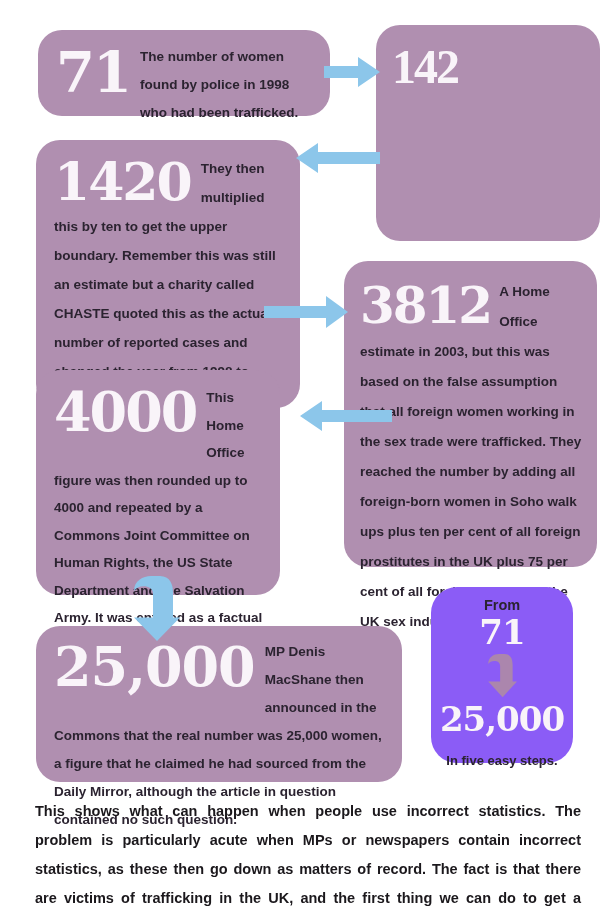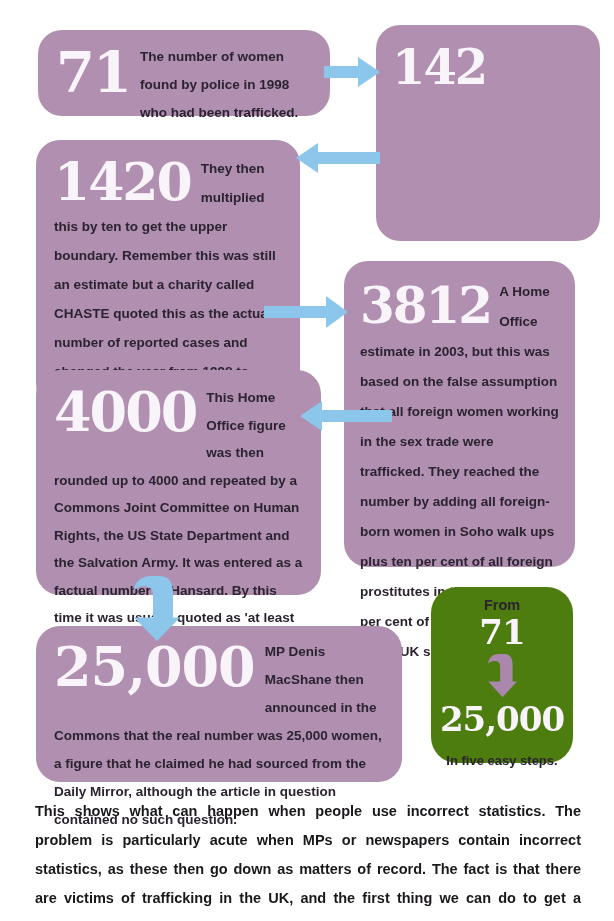--- a/index.html
+++ b/index.html
@@ -15,33 +15,33 @@
     float:left;font-family:"DejaVu Serif",serif;font-weight:bold;
     color:#f9f4f9;letter-spacing:-2px;margin-right:10px;
   }
   .txt{font-weight:bold;color:#2b2330;}
   .arrow{position:absolute;}
   .arrow svg{display:block;width:100%;height:100%;}
   
   #box-71   {left:38px; top:30px;  width:292px;height:86px; padding:13px 14px 10px 18px;font-size:13.5px;line-height:28px;}
   #box-71 .num{font-size:56px;line-height:58px;}
   #box-142  {left:376px;top:25px;  width:224px;height:216px;padding:14px 14px 10px 16px;font-size:13.5px;line-height:29px;}
-  #box-142 .num{font-size:48px;line-height:56px;margin-right:1px;}
+  #box-142 .num{font-size:48px;line-height:56px;margin-right:1px;font-family:Liberation Serif, serif;}
   #box-1420 {left:36px; top:140px; width:264px;height:268px;padding:14px 14px 10px 18px;font-size:13.5px;line-height:29px;}
   #box-1420 .num{font-size:52px;line-height:56px;}
-  #box-3812 {left:344px;top:261px; width:231px;height:306px;padding:16px 14px 10px 16px;font-size:13.5px;line-height:30px;}
+  #box-3812 {left:344px;top:261px; width:253px;height:306px;padding:16px 14px 10px 16px;font-size:13.5px;line-height:30px;}
   #box-3812 .num{font-size:50px;line-height:58px;margin-right:8px;}
-  #box-4000 {left:36px; top:370px; width:285px;height:225px;padding:14px 14px 10px 18px;font-size:13.5px;line-height:27.5px;}
+  #box-4000 {left:36px; top:370px; width:244px;height:225px;padding:14px 14px 10px 18px;font-size:13.5px;line-height:27.5px;}
   #box-4000 .num{font-size:54px;line-height:56px;}
   #box-25000{left:36px; top:626px; width:366px;height:156px;padding:12px 14px 10px 18px;font-size:13.5px;line-height:28px;}
   #box-25000 .num{font-size:54px;line-height:58px;letter-spacing:-1px;}
   
   #summary-box{
     position:absolute;left:431px;top:587px;width:142px;height:176px;
-    background:#4d7c0f;border-radius:26px;display:flex;flex-direction:column;
+    background:#8b5cf6;border-radius:26px;display:flex;flex-direction:column;
     align-items:center;box-sizing:border-box;padding-top:9px;
   }
   #summary-box .lbl{font-size:14.5px;font-weight:bold;color:#2b2330;line-height:18px;}
   #summary-box .bignum{font-family:"DejaVu Serif",serif;font-weight:bold;color:#f9f4f9;letter-spacing:-1px;}
   #summary-box .from-num{font-size:34px;line-height:36px;}
   #summary-box .to-num{font-size:34px;line-height:36px;}
   #summary-box .caption{font-size:13px;font-weight:bold;color:#2b2330;line-height:16px;margin-top:16px;}
   #summary-arrow{width:30px;height:52px;margin:4px 0 3px 0;}
   
   #footer{

